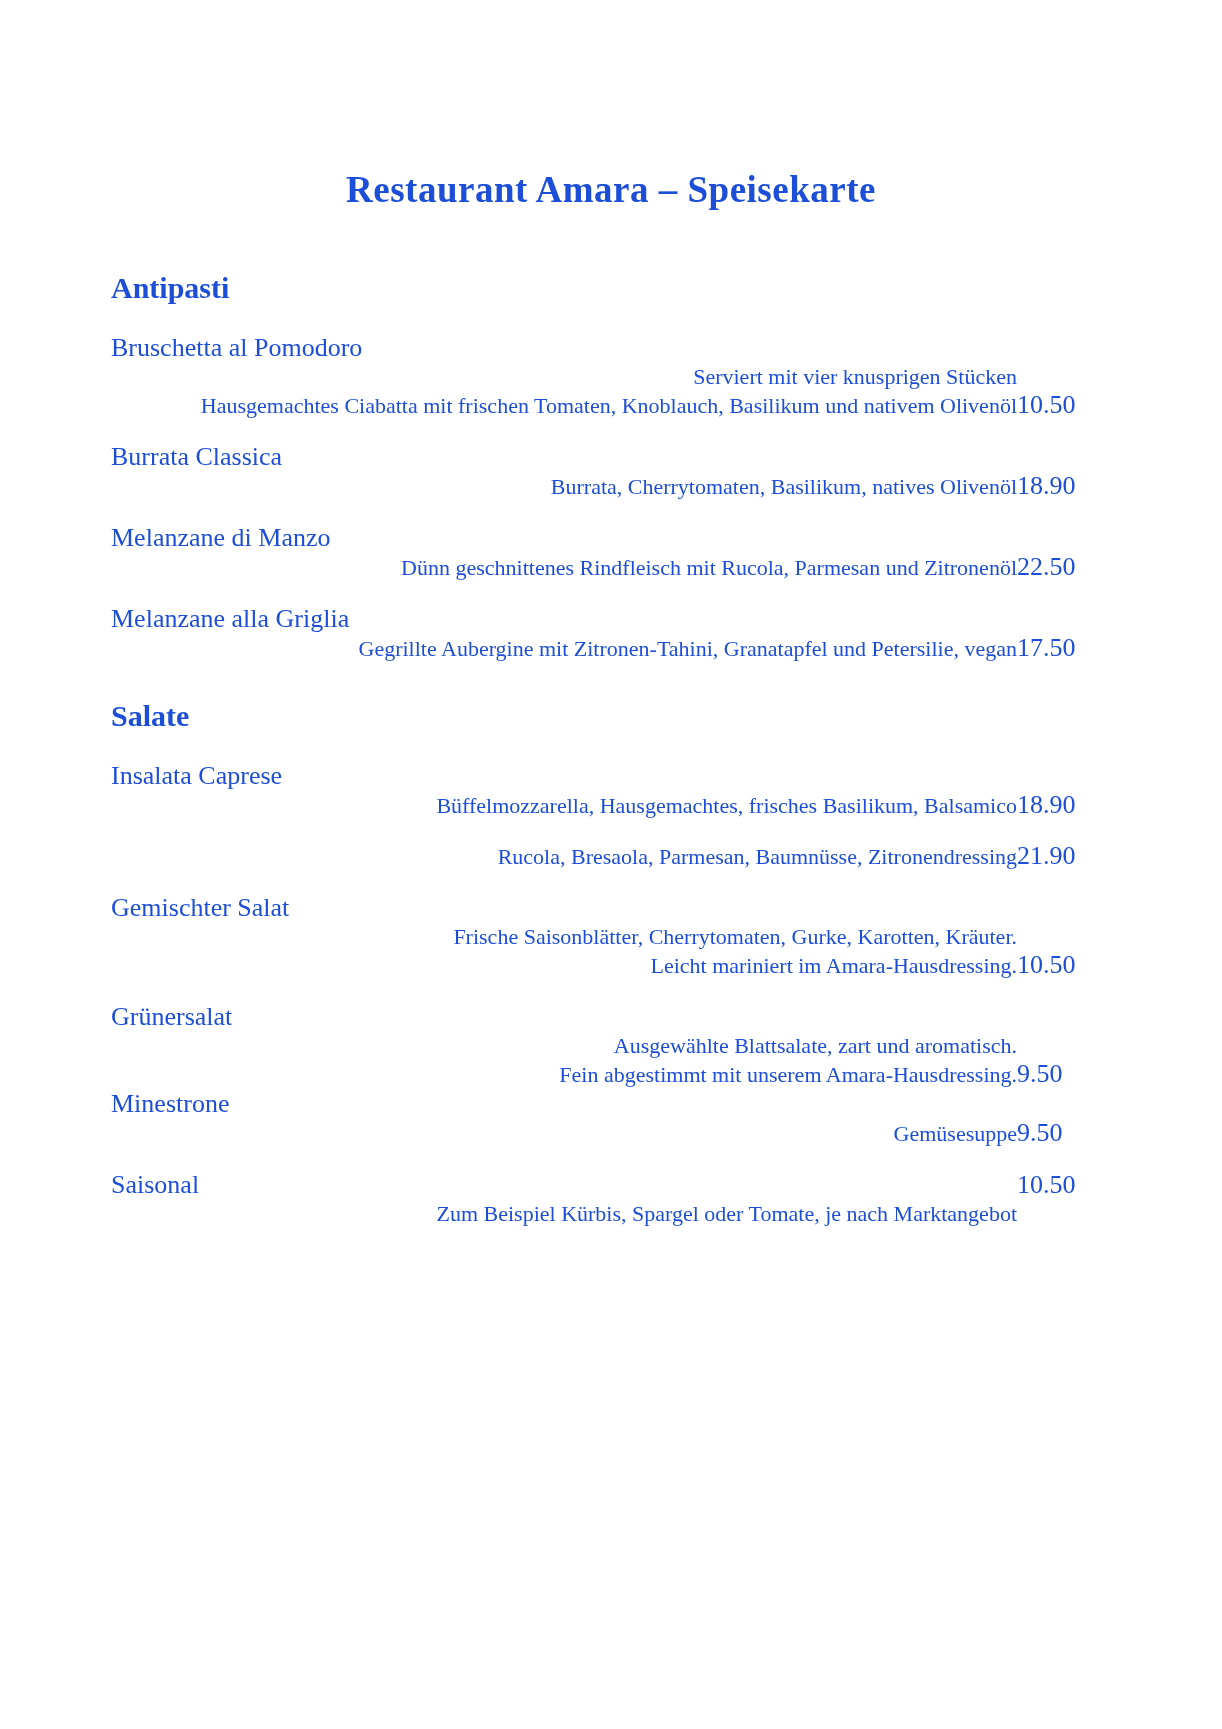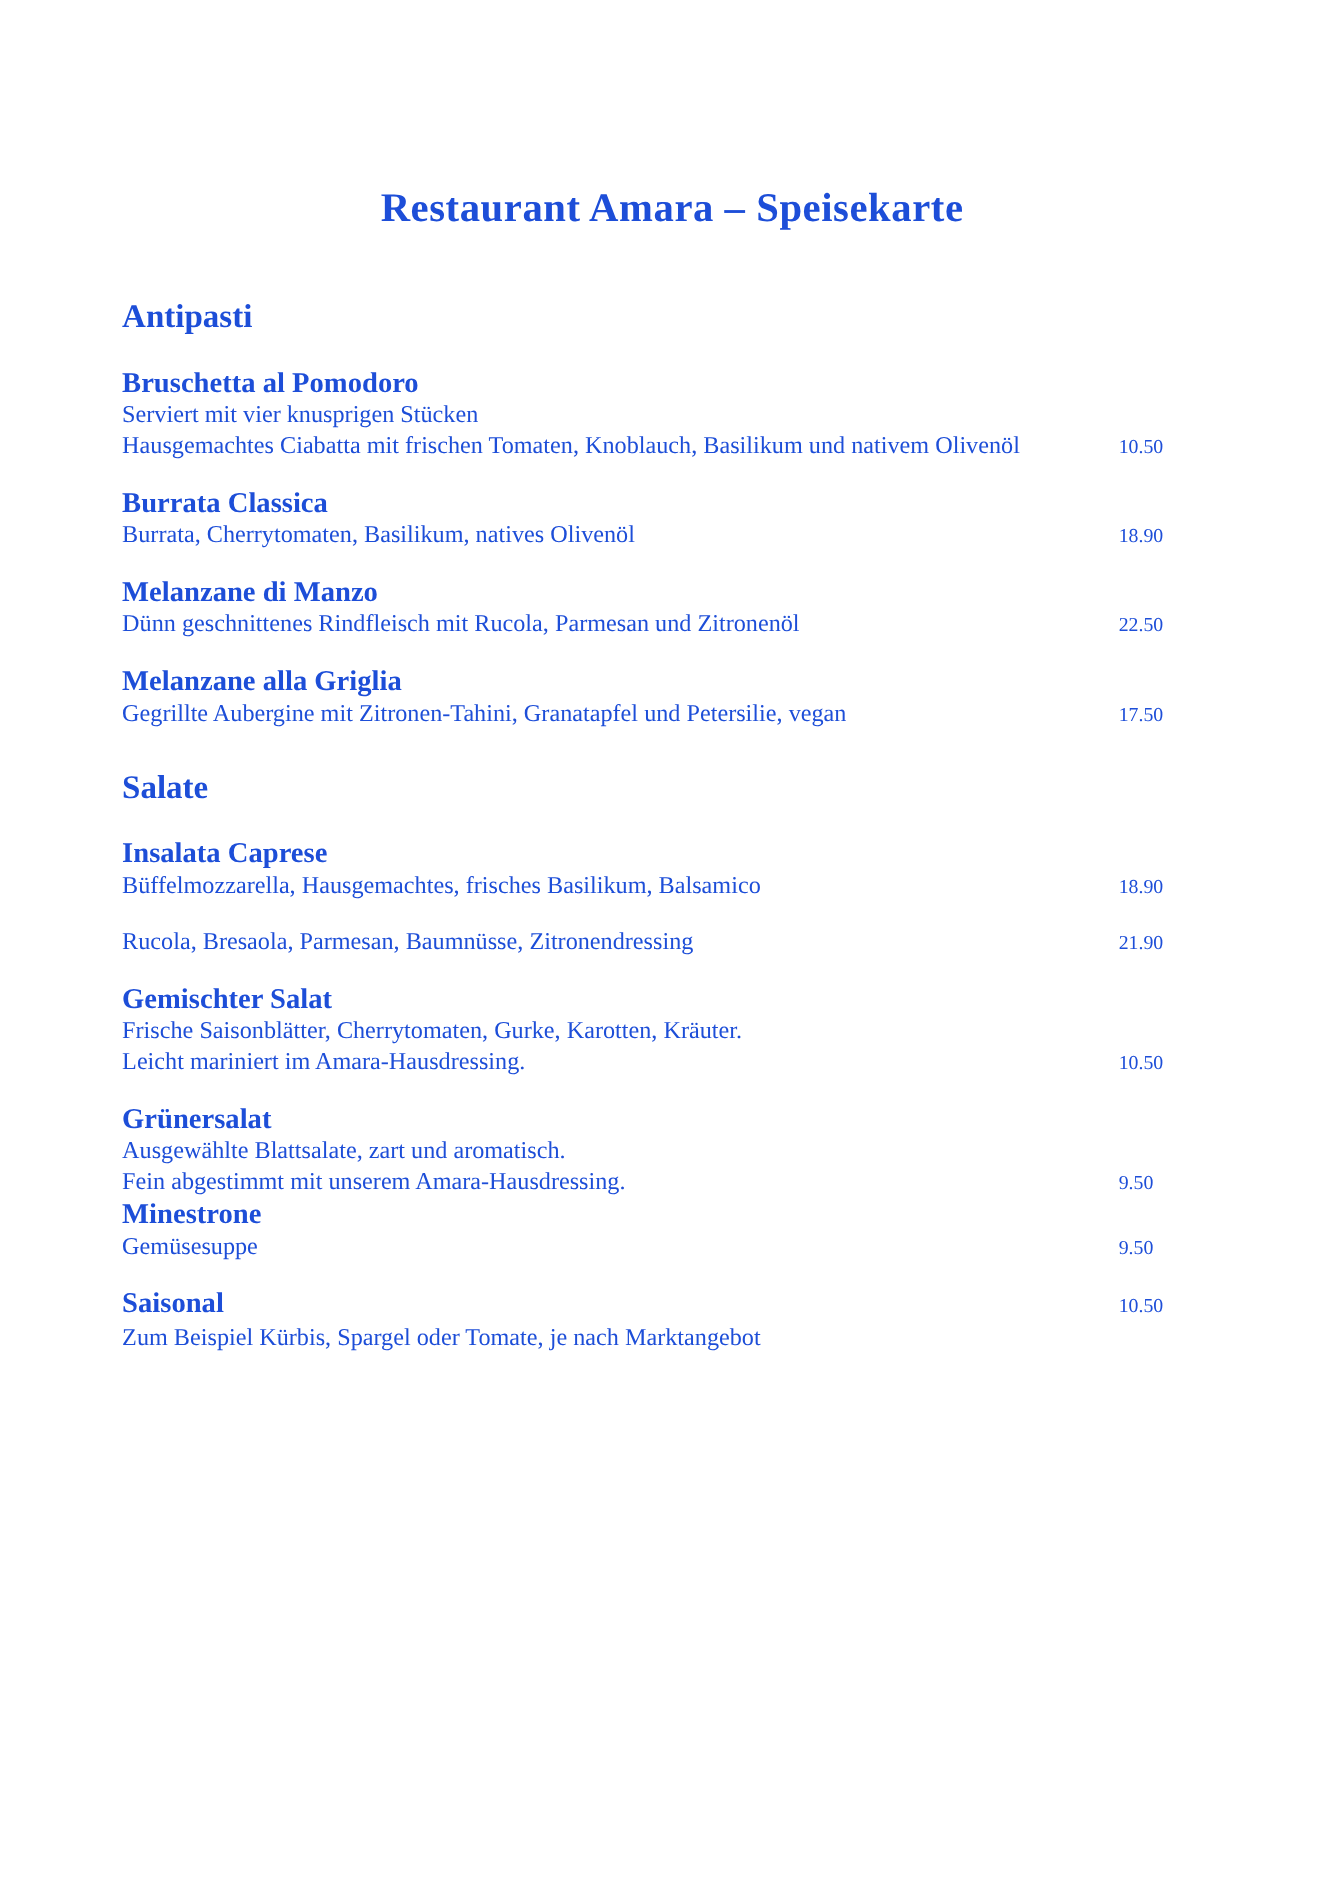--- a/index.html
+++ b/index.html
@@ -34,24 +34,24 @@
   section + section h2.section-heading { margin-top: 34px; }
   .item { margin-bottom: 22px; }
   .item:last-child { margin-bottom: 0; }
   .line { display: flex; align-items: baseline; }
   .line .text {
     flex: 0 0 906px;
     white-space: nowrap;
     overflow: visible;
   }
   .title-line { line-height: 30px; }
-  .item-title { font-size: 26px; font-weight: 700; }
-  .desc-line { line-height: 28px; font-size: 22px; }
+  .item-title { font-size: 26px; font-weight: 400; }
+  .desc-line { line-height: 28px; font-size: 22px; text-align: right; }
   .desc { font-size: 22px; }
-  .price { font-size: 18px; font-weight: 400; white-space: nowrap; }
+  .price { font-size: 26px; font-weight: 400; white-space: nowrap; }
 </style>
 </head>
 <body>
 
 <div class="page" style="background: rgb(255, 255, 255); color: #1d4ed8;">
   <div class="content">
     <h1 class="page-title">Restaurant Amara – Speisekarte</h1>
     <div id="sections-root">
   <section>
     <h2 class="section-heading">Antipasti</h2>

